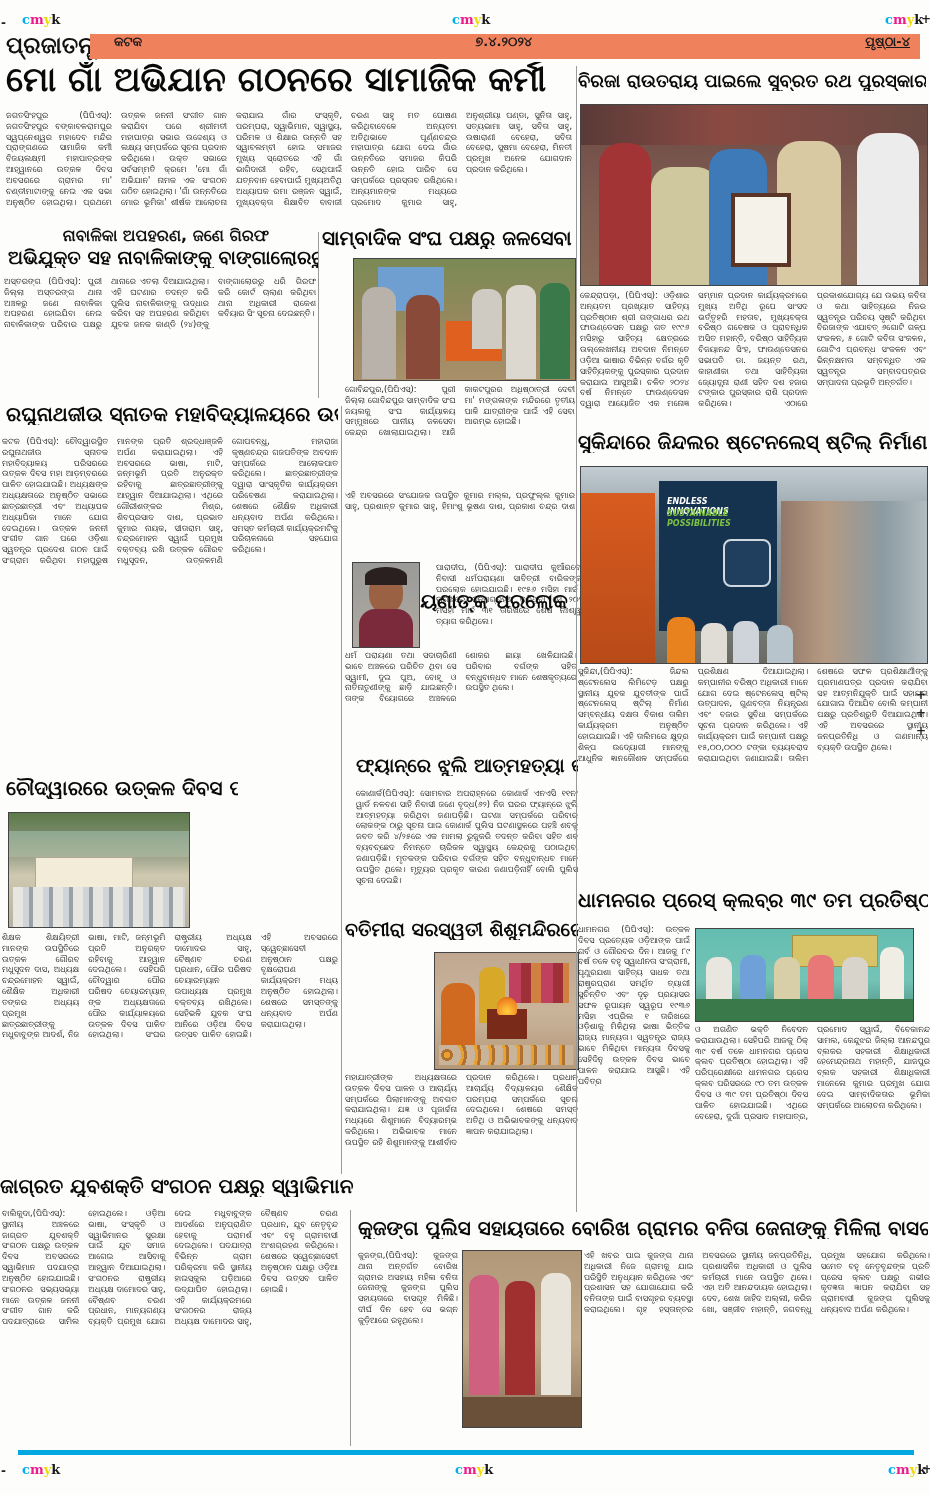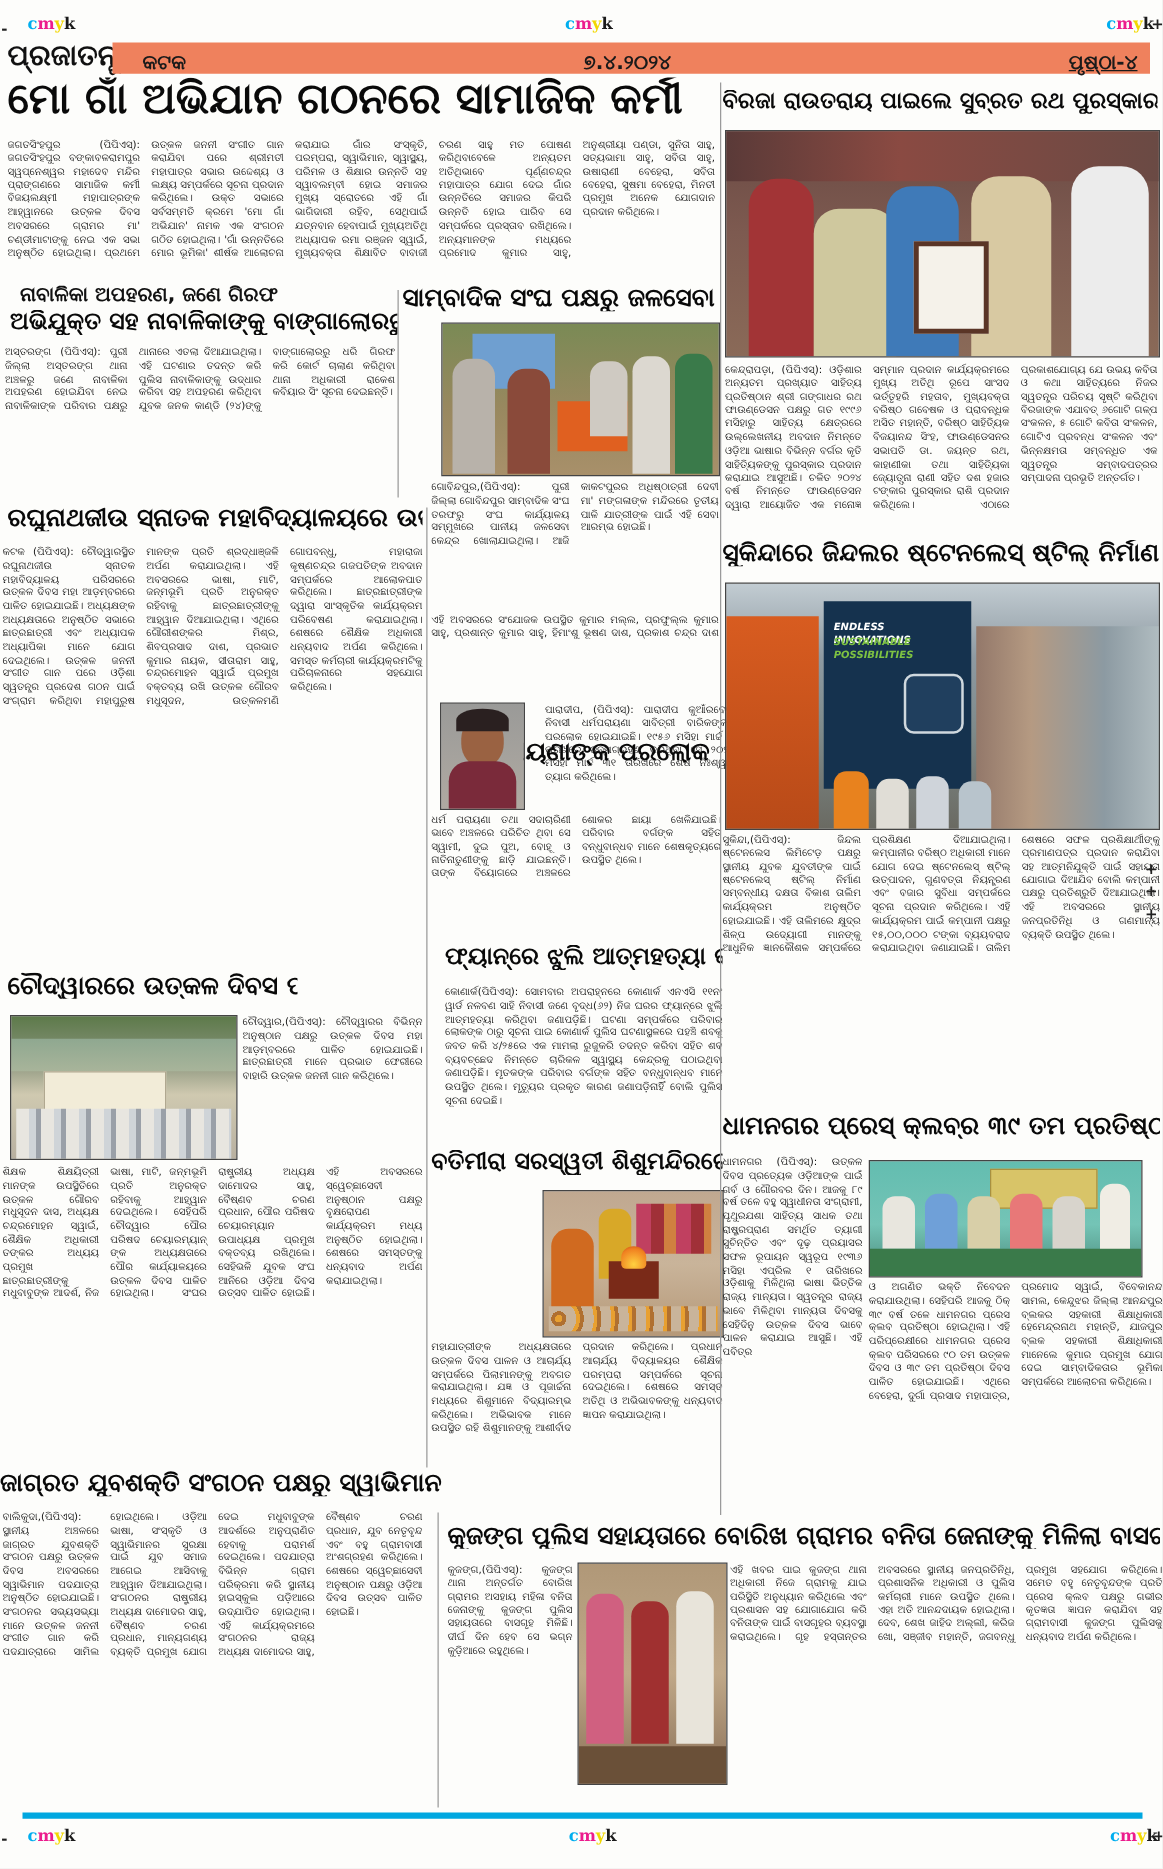--- a/index.html
+++ b/index.html
@@ -3,30 +3,30 @@
 <meta charset="utf-8">
 <style>
   html,body{margin:0;padding:0;background:#e8e8e8;}
   .page{position:relative;width:930px;height:1495px;background:#fdfdfb;margin:0 auto;
         font-family:"DejaVu Sans","Liberation Sans",sans-serif;color:#111;overflow:hidden;}
   .abs{position:absolute;}
   .cmyk{font-family:"DejaVu Serif","Liberation Serif",serif;font-weight:bold;font-size:13px;letter-spacing:0;}
   .cmyk .c{color:#00aeef}.cmyk .m{color:#ec1c8d}.cmyk .y{color:#f2d800}.cmyk .k{color:#1a1a1a}
   .regmark{font-size:12px;color:#222;font-weight:bold}
   .logo{font-size:23px;font-weight:bold;white-space:nowrap;}
-  .datebar{background:#ef815d;display:flex;align-items:flex-end;font-size:16px;font-weight:bold;color:#1a1a1a;}
+  .datebar{background:#ef815d;display:flex;align-items:flex-start;font-size:13px;font-weight:bold;color:#1a1a1a;}
   .datebar .ed{margin-left:24px;}
   .datebar .dt{flex:1;text-align:center;}
   .datebar .pg{margin-right:10px;text-decoration:underline;}
   .hl{font-weight:bold;line-height:1.05;white-space:nowrap;overflow:hidden;color:#090909;}
   .hl-xl{font-size:34px;}
   .hl-lg{font-size:20px;}
   .hl-md{font-size:19px;}
   .hl-c{text-align:center;}
-  .kicker{font-size:16px;font-weight:bold;text-align:left;white-space:nowrap;overflow:hidden;}
+  .kicker{font-size:16px;font-weight:bold;text-align:center;white-space:nowrap;overflow:hidden;}
   .body{font-size:8.2px;line-height:1.32;text-align:justify;overflow:hidden;color:#151515;
         column-gap:9px;word-break:break-word;}
   .c1{column-count:1}.c2{column-count:2}.c3{column-count:3}.c4{column-count:4}.c5{column-count:5}
   .photo{border:1px solid #444;overflow:hidden;}
   .photo .blob{position:absolute;font-style:italic;}
   .vline{background:#9a9a9a;width:1px;}
   .rule-cyan{background:#00a7e0;}
   .bannertext{position:absolute;font-weight:bold;line-height:1.25;}
 </style>
 </head>
@@ -70,21 +70,21 @@
   <div class="abs hl hl-lg" style="left:322px;top:228px;width:256px;">ସାମ୍ବାଦିକ ସଂଘ ପକ୍ଷରୁ ଜଳସେବା କେନ୍ଦ୍ର</div>
   <div class="abs photo" style="left:353px;top:258px;width:221px;height:121px;background:linear-gradient(180deg,#7a8a55 0%,#98885f 55%,#a8906a 100%);">
     <div class="blob" style="left:24px;top:8px;width:66px;height:44px;background:#6f9fd0;"></div>
     <div class="blob" style="left:8px;top:28px;width:34px;height:92px;background:#b8b2aa;border-radius:14px 14px 0 0;"></div>
     <div class="blob" style="left:52px;top:36px;width:34px;height:84px;background:#8a4a3a;border-radius:14px 14px 0 0;"></div>
     <div class="blob" style="left:92px;top:62px;width:56px;height:40px;background:#e06020;"></div>
     <div class="blob" style="left:118px;top:30px;width:30px;height:60px;background:#cfcac2;border-radius:12px 12px 0 0;"></div>
     <div class="blob" style="left:152px;top:26px;width:30px;height:94px;background:#dcd8d0;border-radius:12px 12px 0 0;"></div>
     <div class="blob" style="left:186px;top:24px;width:30px;height:96px;background:#3a7a4a;border-radius:12px 12px 0 0;"></div>
   </div>
-  <div class="abs body c2" style="left:345px;top:384px;width:230px;height:104px;">ଗୋବିନ୍ଦପୁର,(ପିପିଏସ୍): ପୁରୀ ଜିଲ୍ଲା ଗୋବିନ୍ଦପୁର ସାମ୍ବାଦିକ ସଂଘ ତରଫରୁ ସଂଘ କାର୍ଯ୍ୟାଳୟ ସମ୍ମୁଖରେ ପାନୀୟ ଜଳସେବା କେନ୍ଦ୍ର ଖୋଲାଯାଇଥିଲା। ଆଜି କାକଟପୁରର ଅଧିଷ୍ଠାତ୍ରୀ ଦେବୀ ମା' ମଙ୍ଗଳାଙ୍କ ମନ୍ଦିରରେ ତୃତୀୟ ପାଳି ଯାତ୍ରୀଙ୍କ ପାଇଁ ଏହି ସେବା ଆରମ୍ଭ ହୋଇଛି।</div>
+  <div class="abs body c2" style="left:345px;top:384px;width:230px;height:104px;">ଗୋବିନ୍ଦପୁର,(ପିପିଏସ୍): ପୁରୀ ଜିଲ୍ଲା ଗୋବିନ୍ଦପୁର ସାମ୍ବାଦିକ ସଂଘ ଜୟଲକୁ ସଂଘ କାର୍ଯ୍ୟାଳୟ ସମ୍ମୁଖରେ ପାନୀୟ ଜଳସେବା କେନ୍ଦ୍ର ଖୋଲାଯାଇଥିଲା। ଆଜି କାକଟପୁରର ଅଧିଷ୍ଠାତ୍ରୀ ଦେବୀ ମା' ମଙ୍ଗଳାଙ୍କ ମନ୍ଦିରରେ ତୃତୀୟ ପାଳି ଯାତ୍ରୀଙ୍କ ପାଇଁ ଏହି ସେବା ଆରମ୍ଭ ହୋଇଛି।</div>
   <div class="abs body c1" style="left:345px;top:490px;width:230px;height:36px;">ଏହି ଅବସରରେ ସଂଯୋଜକ ଉପସ୍ଥିତ କୁମାର ମଲ୍ଲ, ପ୍ରଫୁଲ୍ଲ କୁମାର ସାହୁ, ପ୍ରଶାନ୍ତ କୁମାର ସାହୁ, ହିମାଂଶୁ ଭୂଷଣ ଦାଶ, ପ୍ରକାଶ ଚନ୍ଦ୍ର ଦାଶ ପ୍ରମୁଖ ଉପସ୍ଥିତ ରହି ଯାତ୍ରୀ ମାନଙ୍କୁ ଶୁଭ ପାନୀୟ ଜଳ ପ୍ରଦାନ କରିଥିଲେ।</div>
 
   <div class="abs hl hl-lg" style="left:6px;top:404px;width:332px;">ରଘୁନାଥଜୀଉ ସ୍ନାତକ ମହାବିଦ୍ୟାଳୟରେ ଉତ୍କଳ ଦିବସ</div>
   <div class="abs body c3" style="left:2px;top:436px;width:336px;height:338px;">କଟକ (ପିପିଏସ୍): ଚୌଦ୍ୱାରସ୍ଥିତ ରଘୁନାଥଜୀଉ ସ୍ନାତକ ମହାବିଦ୍ୟାଳୟ ପରିସରରେ ଉତ୍କଳ ଦିବସ ମହା ଆଡ଼ମ୍ବରରେ ପାଳିତ ହୋଇଯାଇଛି। ଅଧ୍ୟକ୍ଷଙ୍କ ଅଧ୍ୟକ୍ଷତାରେ ଅନୁଷ୍ଠିତ ସଭାରେ ଛାତ୍ରଛାତ୍ରୀ ଏବଂ ଅଧ୍ୟାପକ ଅଧ୍ୟାପିକା ମାନେ ଯୋଗ ଦେଇଥିଲେ। ଉତ୍କଳ ଜନନୀ ସଂଗୀତ ଗାନ ପରେ ଓଡ଼ିଶା ସ୍ୱତନ୍ତ୍ର ପ୍ରଦେଶ ଗଠନ ପାଇଁ ସଂଗ୍ରାମ କରିଥିବା ମହାପୁରୁଷ ମାନଙ୍କ ପ୍ରତି ଶ୍ରଦ୍ଧାଞ୍ଜଳି ଅର୍ପଣ କରାଯାଇଥିଲା। ଏହି ଅବସରରେ ଭାଷା, ମାଟି, ଜନ୍ମଭୂମି ପ୍ରତି ଅନୁରକ୍ତ ରହିବାକୁ ଛାତ୍ରଛାତ୍ରୀଙ୍କୁ ଆହ୍ୱାନ ଦିଆଯାଇଥିଲା। ଏଥିରେ ଗୌରୀଶଙ୍କର ମିଶ୍ର, ଶିବପ୍ରସାଦ ଦାଶ, ପ୍ରଭାତ କୁମାର ନାୟକ, ସୀତାରାମ ସାହୁ, ଚନ୍ଦ୍ରମୋହନ ସ୍ୱାଇଁ ପ୍ରମୁଖ ବକ୍ତବ୍ୟ ରଖି ଉତ୍କଳ ଗୌରବ ମଧୁସୂଦନ, ଉତ୍କଳମଣି ଗୋପବନ୍ଧୁ, ମହାରାଜା କୃଷ୍ଣଚନ୍ଦ୍ର ଗଜପତିଙ୍କ ଅବଦାନ ସମ୍ପର୍କରେ ଆଲୋକପାତ କରିଥିଲେ। ଛାତ୍ରଛାତ୍ରୀଙ୍କ ଦ୍ୱାରା ସାଂସ୍କୃତିକ କାର୍ଯ୍ୟକ୍ରମ ପରିବେଷଣ କରାଯାଇଥିଲା। ଶେଷରେ ଶୈକ୍ଷିକ ଅଧିକାରୀ ଧନ୍ୟବାଦ ଅର୍ପଣ କରିଥିଲେ। ସମସ୍ତ କର୍ମଚାରୀ କାର୍ଯ୍ୟକ୍ରମଟିକୁ ପରିଚାଳନାରେ ସହଯୋଗ କରିଥିଲେ।</div>
 
   <div class="abs hl hl-lg hl-c" style="left:345px;top:560px;width:232px;margin-top:31px;">ଧର୍ମ ପରାୟଣାଙ୍କ ପରଲୋକ</div>
   <div class="abs photo" style="left:352px;top:562px;width:66px;height:84px;background:linear-gradient(180deg,#9a9a98,#b0aaa2);">
     <div class="blob" style="left:16px;top:10px;width:34px;height:40px;background:#9a6242;border-radius:45%;"></div>
     <div class="blob" style="left:12px;top:4px;width:42px;height:18px;background:#2a2020;border-radius:50% 50% 0 0;"></div>
     <div class="blob" style="left:6px;top:46px;width:54px;height:38px;background:#7a2a3a;border-radius:16px 16px 0 0;"></div>
@@ -111,21 +111,20 @@
   <div class="abs regmark" style="left:916px;top:688px;">+</div>
   <div class="abs regmark" style="left:916px;top:706px;">+</div>
   <div class="abs regmark" style="left:916px;top:724px;">+</div>
 
   <div class="abs hl hl-lg" style="left:6px;top:778px;width:232px;">ଚୌଦ୍ୱାରରେ ଉତ୍କଳ ଦିବସ ପାଳିତ</div>
   <div class="abs photo" style="left:8px;top:812px;width:180px;height:114px;background:linear-gradient(180deg,#5d7a4a 0%,#87927a 30%,#cfc9b0 55%,#b8b0a0 100%);">
     <div class="blob" style="left:0;top:18px;width:180px;height:26px;background:linear-gradient(180deg,#8fa890,#a8b49a);"></div>
     <div class="blob" style="left:26px;top:44px;width:96px;height:30px;background:#f2ecd8;border:1px solid #b0a890;"></div>
     <div class="blob" style="left:4px;top:74px;width:172px;height:40px;background:repeating-linear-gradient(90deg,#e8e6e0 0 10px,#cfd4d8 10px 16px,#9aa0a8 16px 20px);"></div>
   </div>
-  <div class="abs body c1" style="left:194px;top:812px;width:144px;height:114px;">ଚୌଦ୍ୱାର,(ପିପିଏସ୍): ଚୌଦ୍ୱାରର ବିଭିନ୍ନ ଅନୁଷ୍ଠାନ ପକ୍ଷରୁ ଉତ୍କଳ ଦିବସ ମହା ଆଡ଼ମ୍ବରରେ ପାଳିତ ହୋଇଯାଇଛି। ଛାତ୍ରଛାତ୍ରୀ ମାନେ ପ୍ରଭାତ ଫେରୀରେ ବାହାରି ଉତ୍କଳ ଜନନୀ ଗାନ କରିଥିଲେ।</div>
   <div class="abs body c4" style="left:2px;top:932px;width:336px;height:240px;">ଶିକ୍ଷକ ଶିକ୍ଷୟିତ୍ରୀ ମାନଙ୍କ ଉପସ୍ଥିତିରେ ଉତ୍କଳ ଗୌରବ ମଧୁସୂଦନ ଦାସ, ଅଧ୍ୟକ୍ଷ ଚନ୍ଦ୍ରମୋହନ ସ୍ୱାଇଁ, ଶୈକ୍ଷିକ ଅଧିକାରୀ ତଙ୍କର ଅଧ୍ୟୟ ପ୍ରମୁଖ ଛାତ୍ରଛାତ୍ରୀଙ୍କୁ ମଧୁବାବୁଙ୍କ ଆଦର୍ଶ, ନିଜ ଭାଷା, ମାଟି, ଜନ୍ମଭୂମି ପ୍ରତି ଅନୁରକ୍ତ ରହିବାକୁ ଆହ୍ୱାନ ଦେଇଥିଲେ। ସେହିପରି ଚୌଦ୍ୱାର ପୌର ପରିଷଦ ଚେୟାରମ୍ୟାନ୍ ଙ୍କ ଅଧ୍ୟକ୍ଷତାରେ ପୌର କାର୍ଯ୍ୟାଳୟରେ ଉତ୍କଳ ଦିବସ ପାଳିତ ହୋଇଥିଲା। ସଂଘର ରାଷ୍ଟ୍ରୀୟ ଅଧ୍ୟକ୍ଷ ଦାମୋଦର ସାହୁ, ବୈଷ୍ଣବ ଚରଣ ପ୍ରଧାନ, ପୌର ପରିଷଦ ଚେୟାରମ୍ୟାନ ଉପାଧ୍ୟକ୍ଷ ପ୍ରମୁଖ ବକ୍ତବ୍ୟ ରଖିଥିଲେ। ସେହିଭଳି ଯୁବକ ସଂଘ ଆନିରେ ଓଡ଼ିଆ ଦିବସ ଉତ୍ସବ ପାଳିତ ହୋଇଛି। ଏହି ଅବସରରେ ସ୍ୱେଚ୍ଛାସେବୀ ଅନୁଷ୍ଠାନ ପକ୍ଷରୁ ବୃକ୍ଷରୋପଣ କାର୍ଯ୍ୟକ୍ରମ ମଧ୍ୟ ଅନୁଷ୍ଠିତ ହୋଇଥିଲା। ଶେଷରେ ସମସ୍ତଙ୍କୁ ଧନ୍ୟବାଦ ଅର୍ପଣ କରାଯାଇଥିଲା।</div>
 
   <div class="abs hl hl-md" style="left:356px;top:756px;width:222px;">ଫ୍ୟାନ୍‌ରେ ଝୁଲି ଆତ୍ମହତ୍ୟା କଲେ ବୃଦ୍ଧ</div>
   <div class="abs body c1" style="left:356px;top:788px;width:222px;height:128px;">କୋଣାର୍କ(ପିପିଏସ୍): ସୋମବାର ଅପରାହ୍ନରେ କୋଣାର୍କ ଏନଏସି ୧୧ନଂ ୱାର୍ଡ ନଳବଣ ସାହି ନିବାସୀ ଜଣେ ବୃଦ୍ଧ(୬୨) ନିଜ ଘରର ଫ୍ୟାନ୍‌ରେ ଝୁଲି ଆତ୍ମହତ୍ୟା କରିଥିବା ଜଣାପଡ଼ିଛି। ଘଟଣା ସମ୍ପର୍କରେ ପରିବାର ଲୋକଙ୍କ ଠାରୁ ସୂଚନା ପାଇ କୋଣାର୍କ ପୁଲିସ ଘଟଣାସ୍ଥଳରେ ପହଞ୍ଚି ଶବକୁ ଜବତ କରି ୪/୨୫ରେ ଏକ ମାମଲା ରୁଜୁକରି ତଦନ୍ତ କରିବା ସହିତ ଶବ ବ୍ୟବଚ୍ଛେଦ ନିମନ୍ତେ ଚାରିକଳ ସ୍ୱାସ୍ଥ୍ୟ କେନ୍ଦ୍ରକୁ ପଠାଇଥିବା ଜଣାପଡ଼ିଛି। ମୃତକଙ୍କ ପରିବାର ବର୍ଗଙ୍କ ସହିତ ବନ୍ଧୁବାନ୍ଧବ ମାନେ ଉପସ୍ଥିତ ଥିଲେ। ମୃତ୍ୟୁର ପ୍ରକୃତ କାରଣ ଜଣାପଡ଼ିନାହିଁ ବୋଲି ପୁଲିସ ସୂଚନା ଦେଇଛି।</div>
 
   <div class="abs hl hl-md" style="left:345px;top:920px;width:233px;">ବତିମୀରା ସରସ୍ୱତୀ ଶିଶୁମନ୍ଦିରରେ ପ୍ରବେଶ ଉତ୍ସବ</div>
   <div class="abs photo" style="left:434px;top:952px;width:143px;height:116px;background:linear-gradient(180deg,#c0a890 0%,#c9b49a 50%,#b59878 100%);">
     <div class="blob" style="left:6px;top:30px;width:34px;height:80px;background:#d06a20;border-radius:14px 14px 0 0;"></div>
     <div class="blob" style="left:44px;top:14px;width:26px;height:56px;background:#d8a828;border-radius:10px 10px 0 0;"></div>
     <div class="blob" style="left:74px;top:10px;width:60px;height:40px;background:repeating-linear-gradient(90deg,#c04060 0 12px,#a03038 12px 22px,#d08040 22px 32px);"></div>

